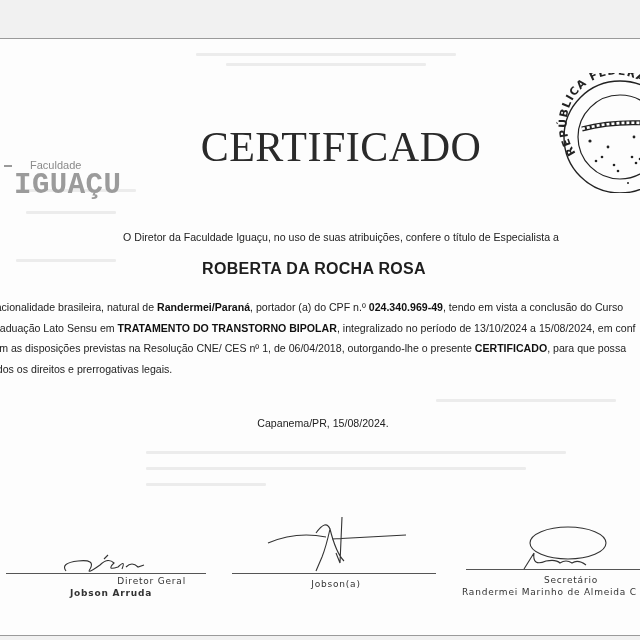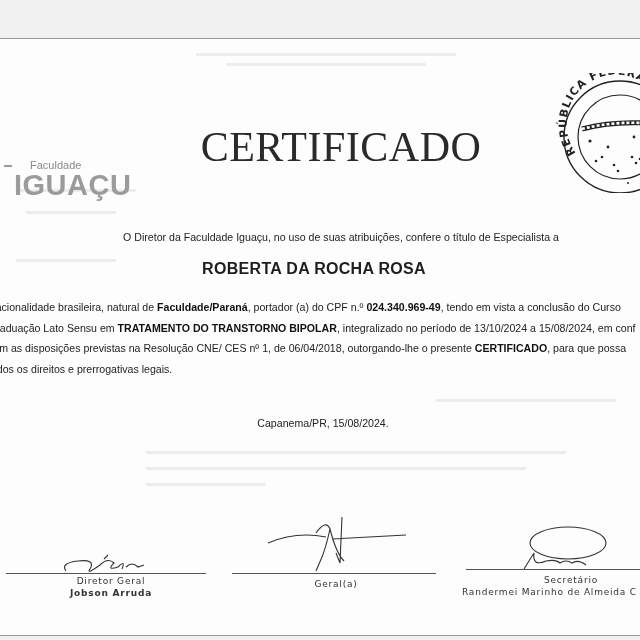--- a/index.html
+++ b/index.html
@@ -22,21 +22,21 @@
     }
     .logo { position: absolute; left: 8px; top: 120px; }
     .logo-small {
       position: absolute; left: 26px; top: 0;
       font-size: 11px; color: #8a8a8a; font-family: Liberation Sans, sans-serif;
     }
     .logo-dash { position: absolute; left: 0; top: 6px; width: 8px; height: 2px; background: #9a9a9a; }
     .logo-big {
       position: absolute; left: 10px; top: 10px;
       font-size: 29px; font-weight: bold; color: #9b9b9b; letter-spacing: 0.5px;
-      font-family: Liberation Sans, sans-serif;
+      font-family: Liberation Mono, monospace;
     }
     .title {
       position: absolute; left: 0; width: 690px; top: 84px; text-align: center;
       font-family: "Liberation Serif", serif; font-size: 42px; color: #2a2a2a;
       letter-spacing: 0.5px;
     }
     .intro {
       position: absolute; left: 0; width: 690px; top: 192px; text-align: center;
       font-family: "Liberation Sans", sans-serif; font-size: 10.6px; color: #222;
     }
@@ -111,43 +111,43 @@
     </svg>
   </div>
 
   <div class="title">CERTIFICADO</div>
 
   <div class="intro">O Diretor da Faculdade Iguaçu, no uso de suas atribuições, confere o título de Especialista a</div>
 
   <div class="name">ROBERTA DA ROCHA ROSA</div>
 
   <div class="body-text">
-    <div><span>Nacionalidade brasileira, natural de </span><b>Faculdade/Paraná</b><span>, portador (a) do CPF n.º </span><b>024.340.969-49</b><span>, tendo em vista a conclusão do Curso</span></div>
+    <div><span>Nacionalidade brasileira, natural de </span><b>Randermei/Paraná</b><span>, portador (a) do CPF n.º </span><b>024.340.969-49</b><span>, tendo em vista a conclusão do Curso</span></div>
     <div><span>Graduação Lato Sensu em </span><b>TRATAMENTO DO TRANSTORNO BIPOLAR</b><span>, integralizado no período de 13/10/2024 a 15/08/2024, em conf</span></div>
     <div><span>com as disposições previstas na Resolução CNE/ CES nº 1, de 06/04/2018, outorgando-lhe o presente </span><b>CERTIFICADO</b><span>, para que possa</span></div>
     <div><span>todos os direitos e prerrogativas legais.</span></div>
   </div>
 
   <div class="place-date">Capanema/PR, 15/08/2024.</div>
 
   <div>
     <svg style="position:absolute;left:60px;top:510px;" width="100" height="30" viewBox="0 0 100 30">
       <path d="M10 22 Q 4 14 22 12 Q 40 10 34 20 Q 30 26 44 16 Q 52 8 58 14 Q 50 22 62 18 Q 70 10 66 20 M 70 18 Q 76 12 82 18 L 88 16 M 48 10 L 52 6" fill="none" stroke="#333" stroke-width="1.1"></path>
     </svg>
     <div class="sig-line" style="left:10px;top:534px;width:200px;"></div>
-    <div class="sig-label" style="left:40px;top:537px;width:150px;">Diretor Geral</div>
+    <div class="sig-label" style="left:40px;top:537px;width:150px;text-align:right;">Diretor Geral</div>
     <div class="sig-label" style="left:40px;top:549px;width:150px;font-weight:bold;">Jobson Arruda</div>
   </div>
 
   <div>
     <svg style="position:absolute;left:260px;top:474px;" width="160" height="60" viewBox="0 0 160 60">
       <path d="M12 30 Q 40 18 70 24 M 60 20 Q 70 6 74 16 Q 70 34 66 44 L 60 58 M 74 16 Q 80 40 88 48 M 86 4 L 84 50 L 80 40 M 76 26 L 150 22" fill="none" stroke="#333" stroke-width="1.1"></path>
     </svg>
     <div class="sig-line" style="left:236px;top:534px;width:204px;"></div>
-    <div class="sig-label" style="left:280px;top:540px;width:120px;">Geral(a)</div>
+    <div class="sig-label" style="left:280px;top:540px;width:120px;">Jobson(a)</div>
   </div>
 
   <div>
     <svg style="position:absolute;left:520px;top:484px;" width="100" height="50" viewBox="0 0 100 50">
       <ellipse cx="52" cy="20" rx="38" ry="16" fill="none" stroke="#333" stroke-width="1.1"></ellipse>
       <path d="M 18 30 L 8 46 M 18 30 Q 16 44 30 38 Q 40 36 44 40 Q 50 36 56 40 Q 62 36 70 42" fill="none" stroke="#333" stroke-width="1.1"></path>
     </svg>
     <div class="sig-line" style="left:470px;top:530px;width:176px;"></div>
     <div class="sig-label" style="left:520px;top:536px;width:110px;">Secretário</div>
     <div class="sig-label" style="left:466px;top:548px;width:220px;text-align:left;">Randermei Marinho de Almeida C</div>

